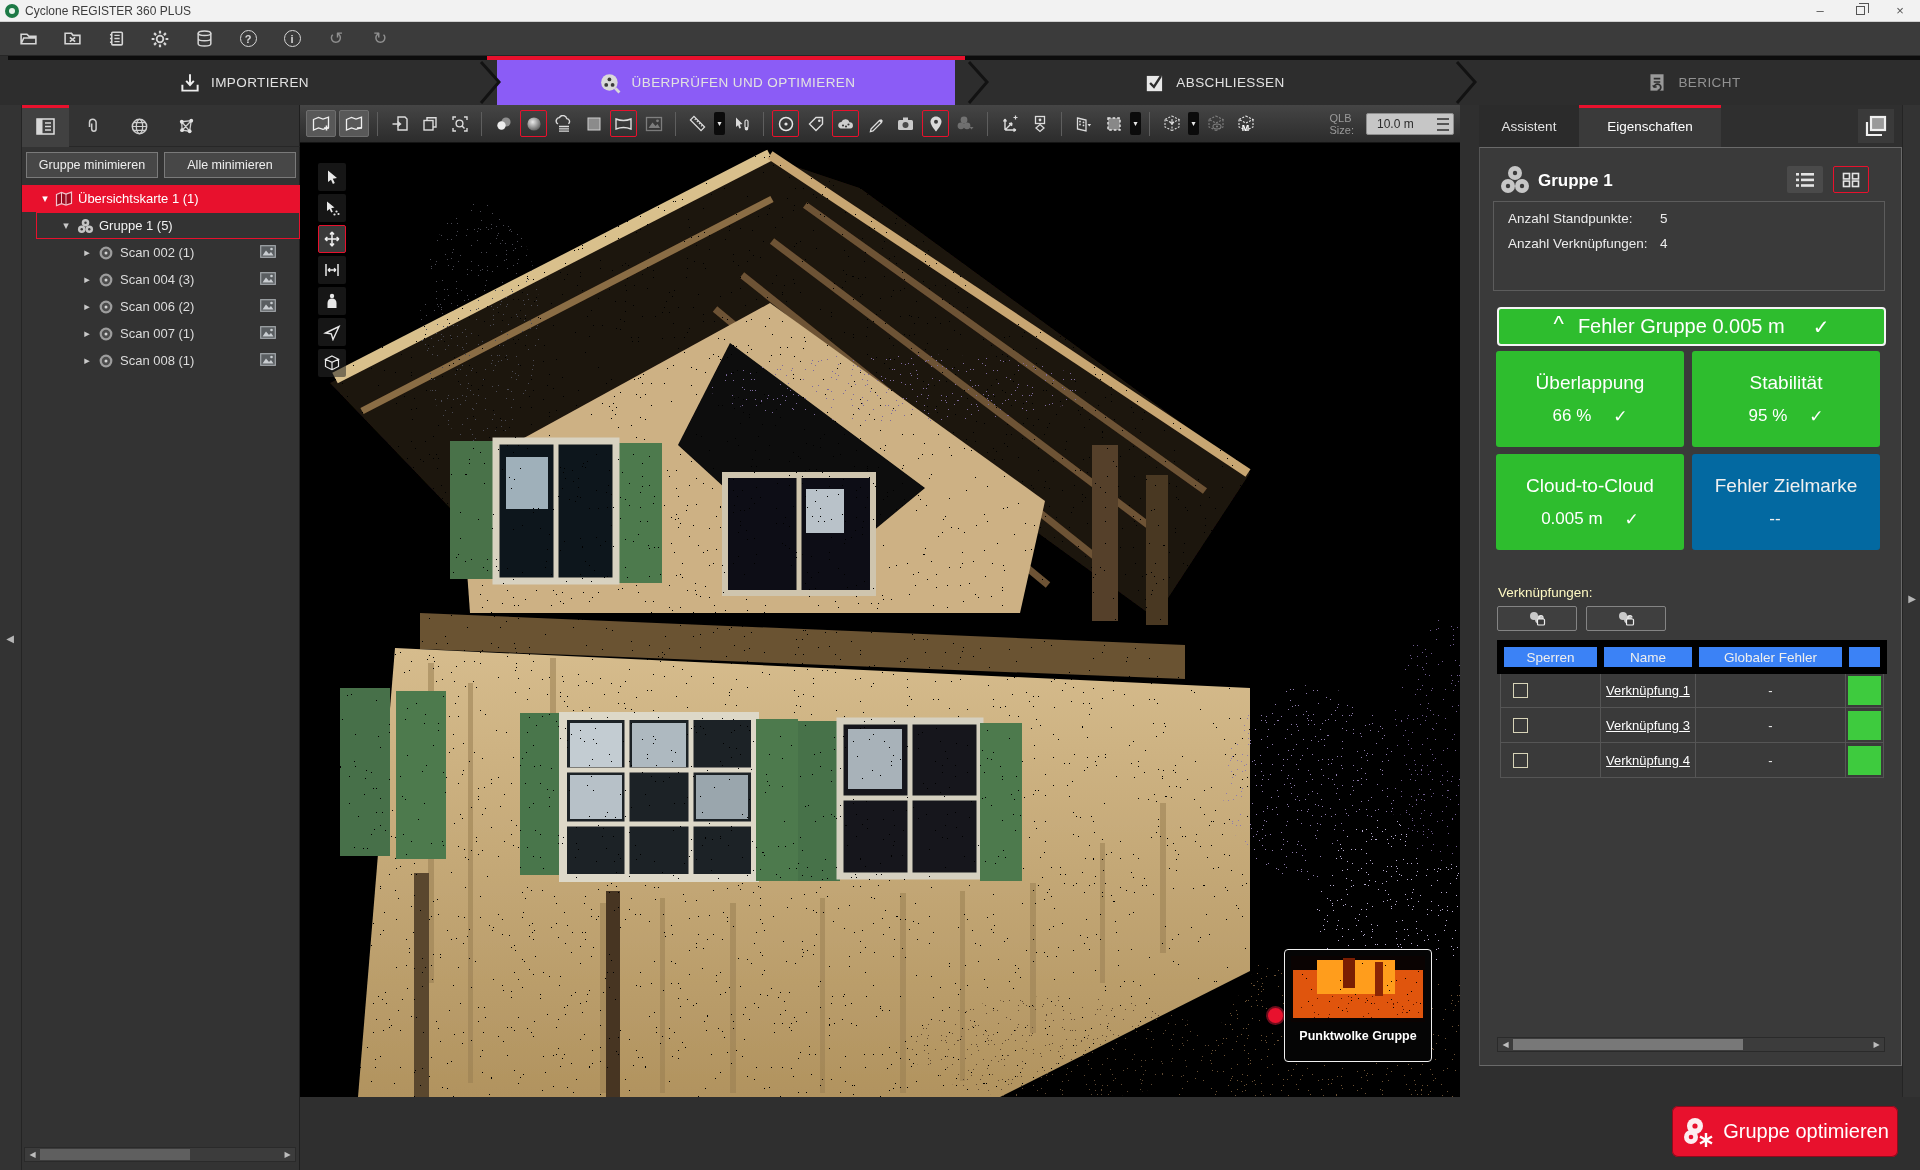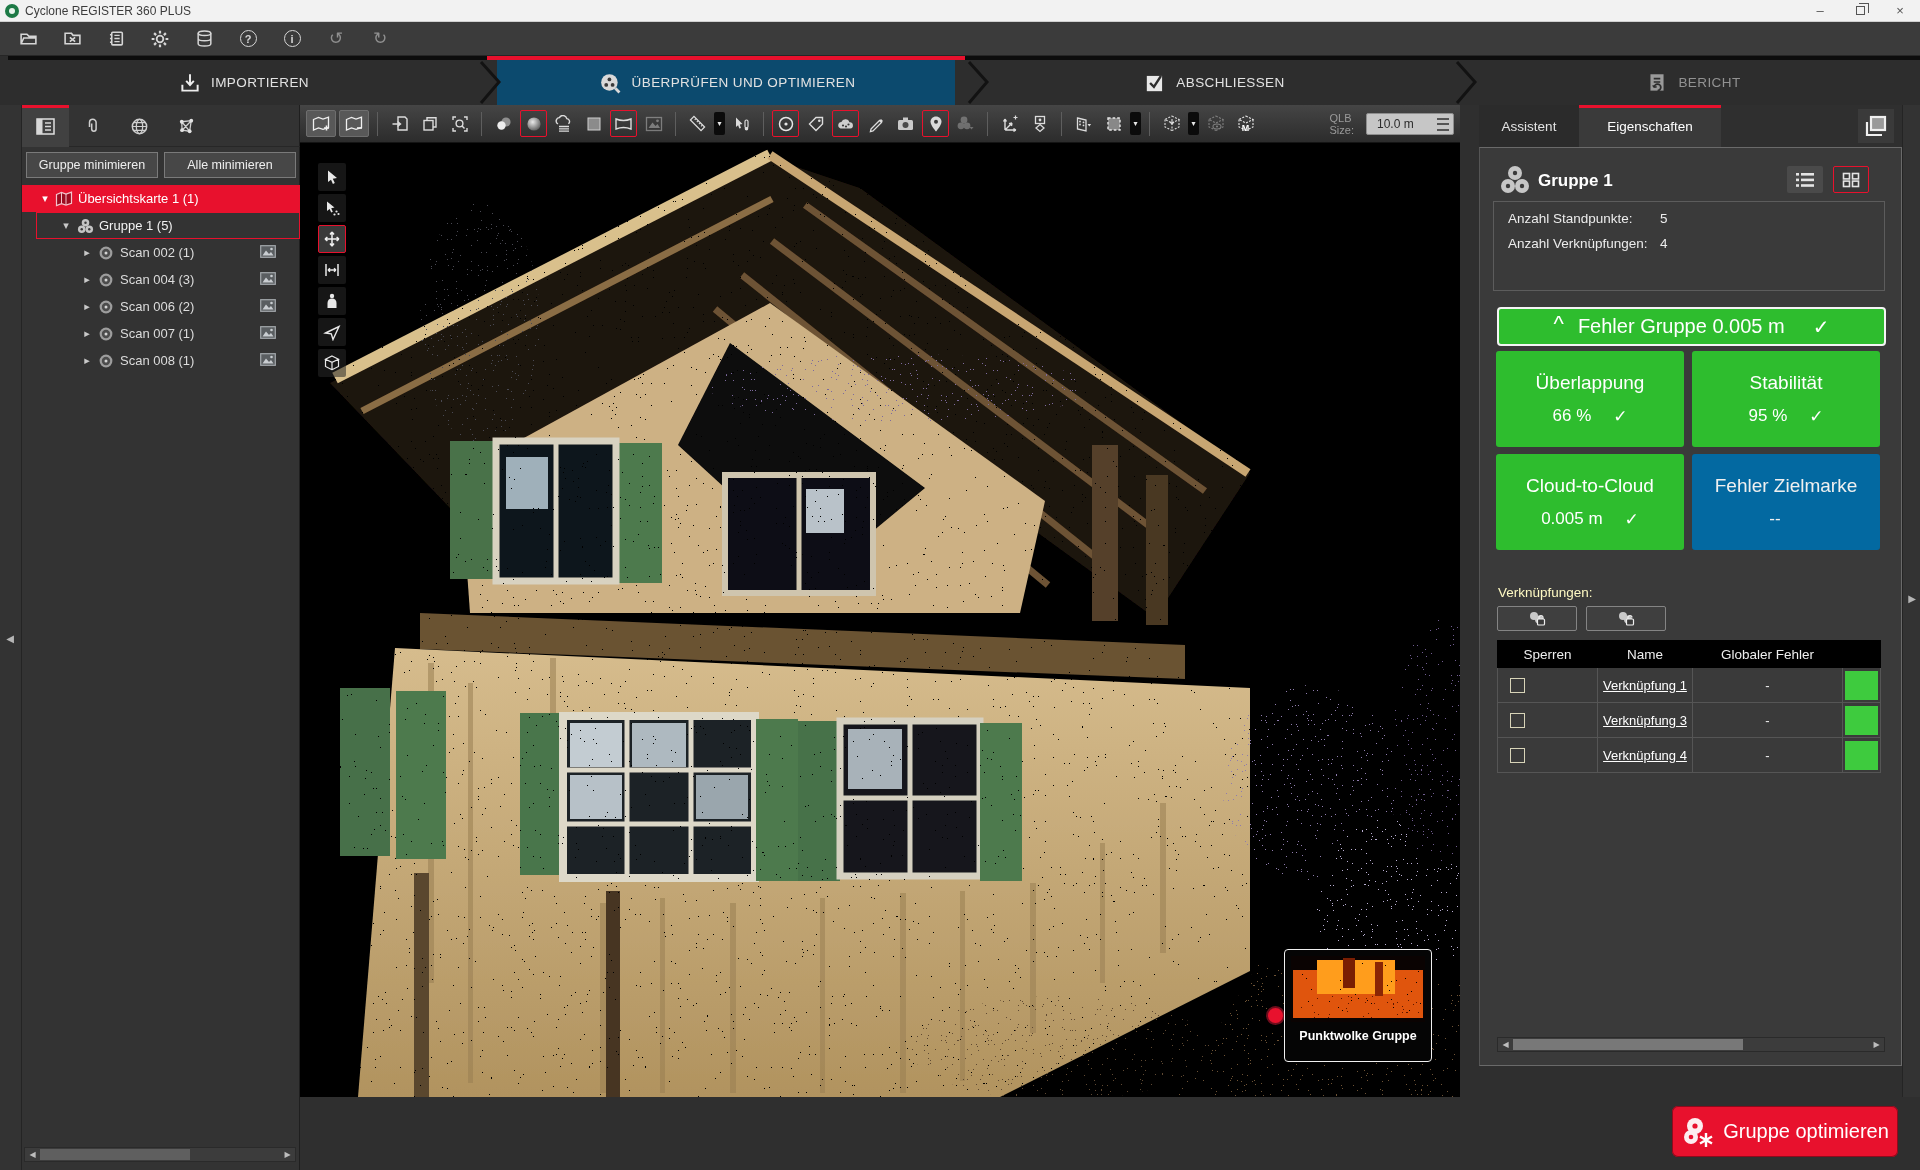--- a/index.html
+++ b/index.html
@@ -22,21 +22,21 @@
   .mbtn svg { display:block; }
   .circ-glyph { width:17px; height:17px; border:1.4px solid #d6d6d6; border-radius:50%; color:#d6d6d6; font-size:11px; font-weight:bold; display:flex; align-items:center; justify-content:center; }
   .undoredo { font-size:17px; color:#8f8f8f; }
 
   
   .ribbon { position:absolute; left:0; top:56px; width:1920px; height:49px; background:#2d2d2d; }
   .ribbon .edge-black1 { position:absolute; left:8px; top:0; width:479px; height:4px; background:#0c0c0c; }
   .ribbon .edge-red { position:absolute; left:487px; top:0; width:478px; height:4px; background:#e8112d; }
   .ribbon .edge-black2 { position:absolute; left:965px; top:0; width:955px; height:4px; background:#0c0c0c; }
   .rtab { position:absolute; top:4px; height:45px; display:flex; align-items:center; justify-content:center; gap:9px; font-size:13.5px; letter-spacing:.4px; color:#e2e2e2; }
-  .rtab.active { background:#0c4a6e; }
+  .rtab.active { background:#8b5cf6; }
   .rtab.disabled { color:#929292; }
   .rtab svg { display:block; }
   .ribbon-seps { position:absolute; left:0; top:0; pointer-events:none; }
 
   
   .rail-left { position:absolute; left:0; top:105px; width:22px; bottom:0; background:#333; border-right:1px solid #242424; }
   .rail-left .collapse { position:absolute; left:2px; top:520px; width:16px; height:26px; color:#b5b5b5; font-size:10px; display:flex; align-items:center; justify-content:center; }
   .rail-right { position:absolute; left:1902px; top:105px; width:18px; height:992px; background:#333; border-left:1px solid #242424; }
   .rail-right .expand { position:absolute; left:2px; top:480px; width:14px; height:26px; color:#b5b5b5; font-size:10px; display:flex; align-items:center; justify-content:center; }
 
@@ -119,21 +119,21 @@
   .tile--ok { background:#2ebd2e; }
   .tile--na { background:#0369a1; color:#f0f0f0; }
   .tile .tl { font-size:19px; }
   .tile .tv { font-size:17px; display:flex; gap:22px; }
 
   .links-label { position:absolute; left:18px; top:437px; font-size:13.5px; color:#fef9c3; }
   .lockbtn { position:absolute; top:458px; width:80px; height:25px; background:#3f3f3f; border:1px solid #848484; border-radius:2px; display:flex; align-items:center; justify-content:center; }
   .lock1 { left:17px; } .lock2 { left:106px; }
 
   table.links { position:absolute; left:17px; top:492px; border-collapse:collapse; font-size:13px; color:#eee; }
-  table.links th { background:#000000; border:1px solid #000000; height:27px; font-weight:normal; font-size:13.5px; }
+  table.links th { background:#3b82f6; border:7px solid #000000; height:27px; font-weight:normal; font-size:13.5px; }
   table.links td { border:1px solid #555; height:35px; text-align:center; }
   .col-sperren { width:100px; } .col-name { width:95px; } .col-err { width:150px; } .col-st { width:38px; }
   .cb { width:15px; height:15px; border:1px solid #d8d4b8; margin-left:12px; }
   td.tdname a { color:#fff; }
   .stcell { margin:2px; height:29px; background:#3ecb3e; }
 
   .pscroll { position:absolute; left:17px; bottom:13px; width:388px; height:15px; background:#3c3c3c; border:1px solid #2a2a2a; display:flex; align-items:center; }
   .pscroll .arr { width:15px; font-size:8px; color:#bdbdbd; text-align:center; }
   .pscroll .track { flex:1; height:13px; position:relative; }
   .pscroll .thumb { position:absolute; left:0; top:1px; width:230px; height:11px; background:#787878; }

